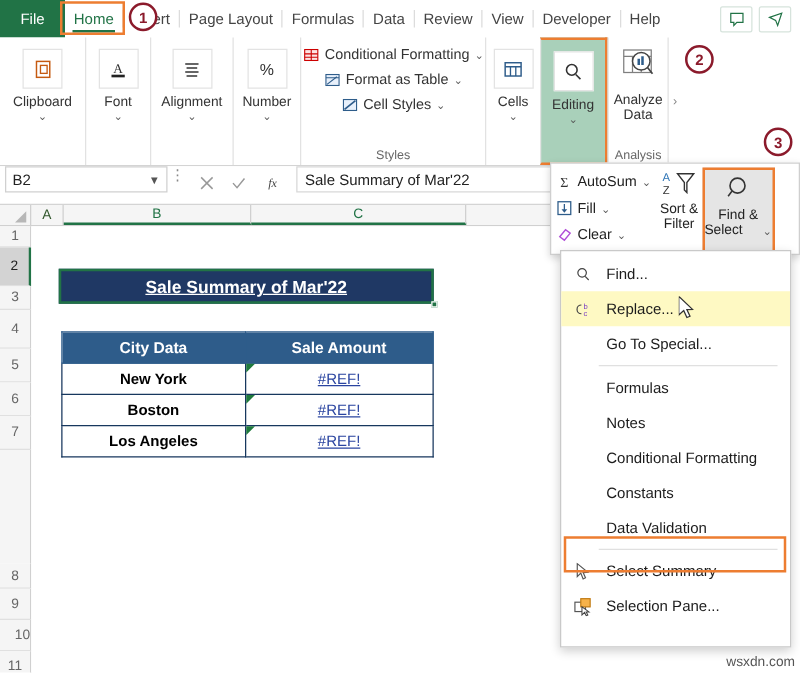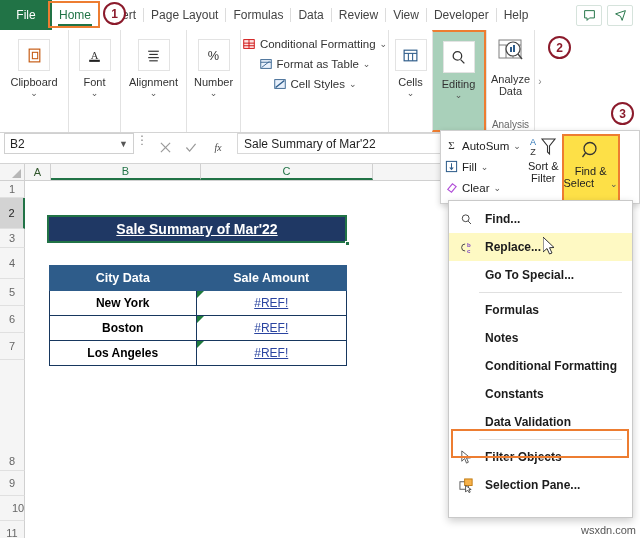--- a/index.html
+++ b/index.html
@@ -96,34 +96,34 @@
   .ep-col { display: flex; flex-direction: column; padding: 1px 4px; }
   .ep-item {
     display: flex; align-items: center; gap: 4px;
     height: 21px; font-size: 11.5px; color: #222; white-space: nowrap;
   }
   .ep-big {
     display: flex; flex-direction: column; align-items: center;
     padding: 2px 3px 0 3px; font-size: 11px; color: #222; line-height: 12px;
   }
   .ep-find {
-    background: #fde047; border: 2px solid #ed7d31;
+    background: #e5e5e5; border: 2px solid #ed7d31;
     width: 58px; height: 70px; justify-content: flex-start;
   }
 
   
   .menu {
     position: absolute; left: 448px; top: 200px; width: 185px; height: 318px;
     background: #fff; border: 1px solid #c9c9c9;
     box-shadow: 0 3px 8px rgba(0,0,0,.2); z-index: 40;
     padding: 4px 0;
   }
   .mi {
     position: relative; display: flex; align-items: center;
-    height: 28px; padding-left: 6px; font-size: 12px; color: #1c1c1c; font-weight: bold;
+    height: 28px; padding-left: 6px; font-size: 12px; color: #1c1c1c;
   }
   .mi .micon {
     width: 22px; flex: none; display: flex; align-items: center; justify-content: center;
   }
   .mi .mlabel { padding-left: 8px; white-space: nowrap; }
   .mi.sel { background: #fef9c3; }
   .mi-hl {
     position: absolute; left: 2px; top: 228px; width: 178px; height: 29px;
     border: 2px solid #ed7d31; pointer-events: none; z-index: 41;
   }
@@ -345,20 +345,21 @@
       <div class="style-row">
         <span class="mini">
           <svg width="14" height="14" viewBox="0 0 16 16">
               <rect x="2" y="3" width="12" height="10" fill="#e8f0fb" stroke="#2e5c8a" stroke-width="1"></rect>
               <line x1="3" y1="12" x2="13" y2="4" stroke="#2e5c8a" stroke-width="1.5"></line>
             </svg>
         </span>
         <span>Cell Styles</span>
         <span class="chev">⌄</span>
       </div>
+      <div class="grp-footer">Styles</div>
     </div>
 
     <div class="grp" style="width:44px">
       <div class="bigbtn">
         <svg width="17" height="17" viewBox="0 0 16 16">
             <rect x="2" y="3" width="12" height="10" fill="none" stroke="#2e5c8a" stroke-width="1.1"></rect>
             <line x1="2" y1="6" x2="14" y2="6" stroke="#2e5c8a"></line>
             <line x1="6" y1="6" x2="6" y2="13" stroke="#2e5c8a"></line>
             <line x1="10" y1="6" x2="10" y2="13" stroke="#2e5c8a"></line>
           </svg>
@@ -577,21 +578,21 @@
           <span class="micon"></span>
           <span class="mlabel">Data Validation</span>
         </div>
         <div class="msep"></div>
         <div class="mi">
           <span class="micon">
             <svg width="13" height="15" viewBox="0 0 12 16">
               <polygon points="1,1 1,12 4,9 6,14 8,13 6,8.6 10,8.4" fill="#fff" stroke="#555" stroke-width="1"></polygon>
             </svg>
           </span>
-          <span class="mlabel">Filter Objects</span>
+          <span class="mlabel">Select Summary</span>
         </div>
         <div class="mi">
           <span class="micon">
             <svg width="15" height="15" viewBox="0 0 16 16">
               <rect x="1" y="4" width="9" height="8" fill="none" stroke="#555" stroke-width="1"></rect>
               <rect x="6" y="1" width="8" height="7" fill="#f7b24a" stroke="#c07a12" stroke-width="1"></rect>
               <polygon points="7,8 7,15 9.2,12.8 10.7,15.6 12,15 10.6,12.4 13,12.3" fill="#fff" stroke="#444" stroke-width="0.9"></polygon>
             </svg>
           </span>
           <span class="mlabel">Selection Pane...</span>

